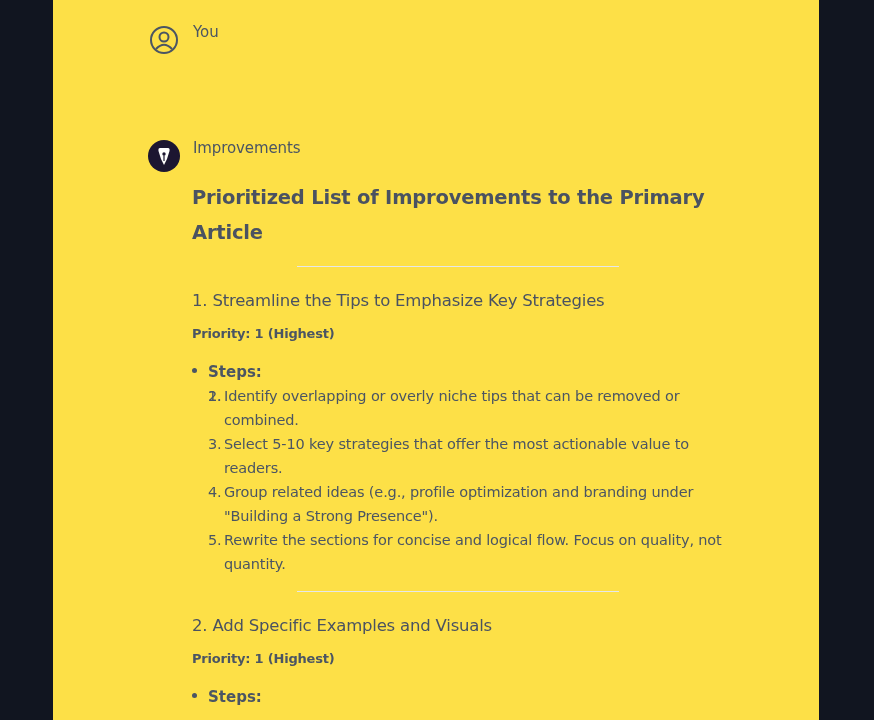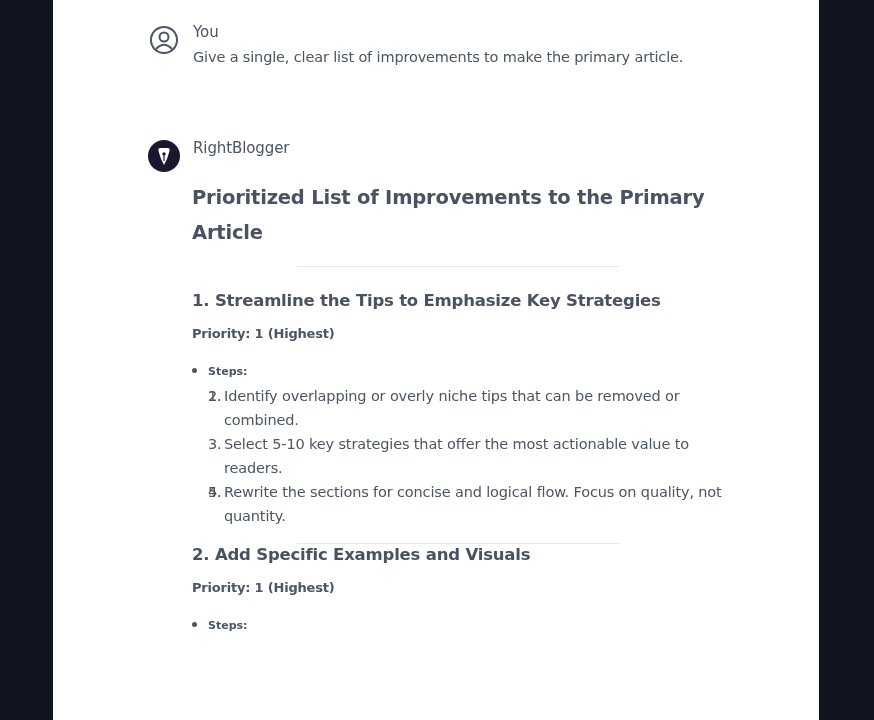--- a/index.html
+++ b/index.html
@@ -3,21 +3,21 @@
 <meta charset="utf-8">
 <style>
   * { box-sizing: border-box; margin: 0; padding: 0; }
   html, body {
     width: 874px; height: 720px; overflow: hidden;
     background: #111520;
     font-family: "DejaVu Sans", "Liberation Sans", sans-serif;
   }
   .panel {
     position: absolute; left: 53px; top: 0; width: 766px; height: 720px;
-    background: #ffffff; overflow: hidden;
+    background: #fde047; overflow: hidden;
   }
   .msg { position: absolute; left: 0; right: 0; }
   .avatar-user {
     position: absolute; left: 96px; top: 25px; width: 30px; height: 30px;
   }
   .avatar-bot {
     position: absolute; left: 95px; top: 140px; width: 32px; height: 32px;
     border-radius: 50%; background: #1c1631;
     display: flex; align-items: center; justify-content: center;
   }
@@ -37,35 +37,35 @@
   }
   h1.title {
     font-size: 19.5px; font-weight: bold; line-height: 35px;
     color: #4a5261; letter-spacing: -0.2px;
   }
   hr.sep {
     border: none; border-top: 1px solid #e5e7eb;
     width: 322px; margin-left: 105px;
   }
   h2.sec {
-    font-size: 16.5px; font-weight: bold; color: #4a5261; letter-spacing: -0.2px;
+    font-size: 16.5px; font-weight: normal; color: #4a5261; letter-spacing: -0.2px;
     line-height: 22px;
   }
   .priority {
     font-size: 13px; font-weight: bold; color: #4b5563; letter-spacing: -0.2px;
     line-height: 20px;
   }
   ul.bullets { list-style: none; }
   ul.bullets > li { position: relative; padding-left: 16px; }
   .bullet-dot {
     position: absolute; left: 0; top: 8px; width: 5px; height: 5px;
     border-radius: 50%; background: #4b5563;
   }
   .steps-label {
-    font-size: 11px; font-weight: bold; line-height: 24px; color: #4b5563;
+    font-size: 15px; font-weight: bold; line-height: 24px; color: #4b5563;
   }
   ol.steps { list-style: none; }
   ol.steps li {
     position: relative; padding-left: 16px;
     font-size: 14.5px; line-height: 24px; color: #4b5563; letter-spacing: -0.15px;
   }
   ol.steps li .num { position: absolute; left: 0; top: 0; }
 </style>
 </head>
 <body>
@@ -75,60 +75,59 @@
   <div class="msg">
     <span class="avatar-user">
       <svg width="30" height="30" viewBox="0 0 30 30">
         <circle cx="15" cy="15" r="13" fill="none" stroke="#4b5563" stroke-width="2"></circle>
         <circle cx="15" cy="12" r="4.5" fill="none" stroke="#4b5563" stroke-width="2"></circle>
         <path d="M7 24 Q15 15.5 23 24" fill="none" stroke="#4b5563" stroke-width="2"></path>
       </svg>
     </span>
     <div class="author" style="top:23px;">You</div>
     <div class="user-text">
-      <div>Give a single, clear list of improvements to make the primary article.</div>
     </div>
   </div>
 
   <div class="msg">
     <span class="avatar-bot">
       <svg width="18" height="20" viewBox="0 0 18 20">
         <path d="M5 2 L13 2 Q15 2 14.5 5 L12 13 L9 19 L6 13 L3.5 5 Q3 2 5 2 Z" fill="#ffffff"></path>
         <circle cx="9" cy="8" r="1.7" fill="#1c1631"></circle>
         <path d="M9 9.5 L9 15" stroke="#1c1631" stroke-width="1.2"></path>
       </svg>
     </span>
-    <div class="author" style="top:139px;">RightBlogger</div>
+    <div class="author" style="top:139px;">Improvements</div>
 
     <div class="content">
       <h1 class="title">Prioritized List of Improvements to the Primary Article</h1>
       <hr class="sep" style="margin-top:16px;">
 
       <section>
         <h2 class="sec" style="margin-top:23px;">1. Streamline the Tips to Emphasize Key Strategies</h2>
         <div class="priority" style="margin-top:12px;">Priority: 1 (Highest)</div>
         <ul class="bullets" style="margin-top:16px;">
           <li>
             <span class="bullet-dot"></span>
             <div class="steps-label">Steps:</div>
             <ol class="steps">
               <li><span class="num">1.</span></li>
               <li><span class="num">2.</span><span>Identify overlapping or overly niche tips that can be removed or combined.</span></li>
               <li><span class="num">3.</span><span>Select 5-10 key strategies that offer the most actionable value to readers.</span></li>
-              <li><span class="num">4.</span></li>
+              <li><span class="num">4.</span><span>Group related ideas (e.g., profile optimization and branding under "Building a Strong Presence").</span></li>
               <li><span class="num">5.</span><span>Rewrite the sections for concise and logical flow. Focus on quality, not quantity.</span></li>
             </ol>
           </li>
         </ul>
       </section>
 
       <hr class="sep" style="margin-top:15px;">
 
       <section>
-        <h2 class="sec" style="">2. Add Specific Examples and Visuals</h2>
+        <h2 class="sec" style="margin-top:23px;">2. Add Specific Examples and Visuals</h2>
         <div class="priority" style="margin-top:12px;">Priority: 1 (Highest)</div>
         <ul class="bullets" style="margin-top:16px;">
           <li>
             <span class="bullet-dot"></span>
             <div class="steps-label">Steps:</div>
           </li>
         </ul>
       </section>
     </div>
   </div>

